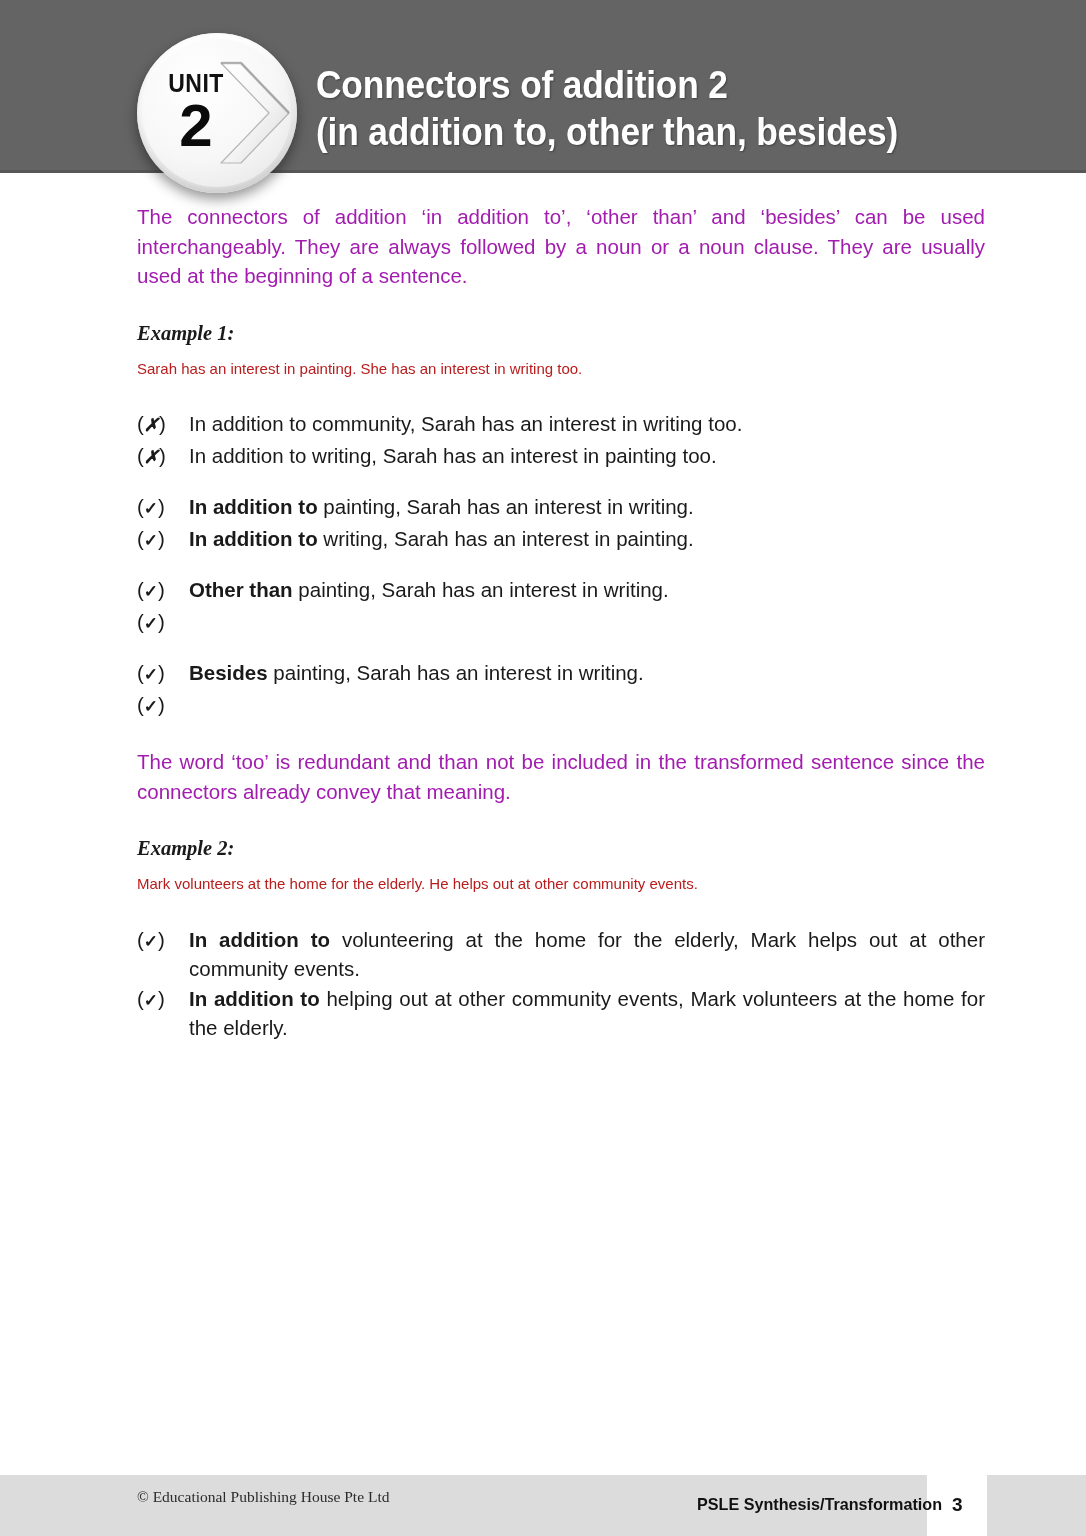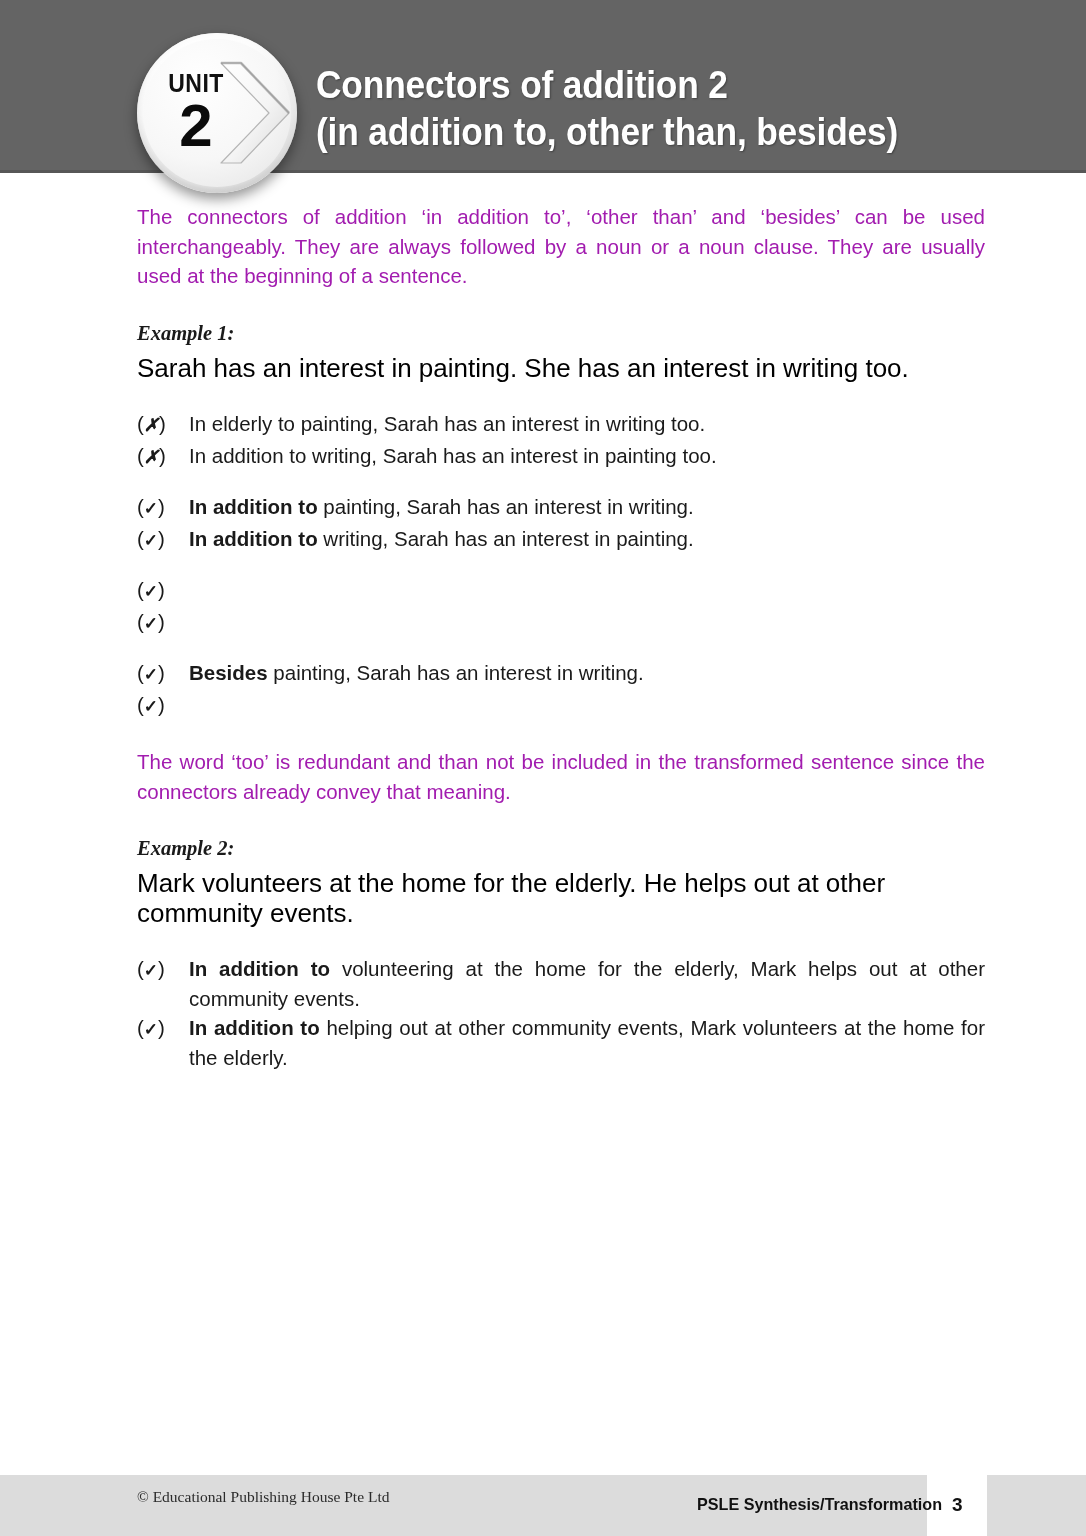--- a/index.html
+++ b/index.html
@@ -133,23 +133,23 @@
   .example-label {
     font-size: 20.5px;
     line-height: 29px;
     font-weight: bold;
     font-style: italic;
     color: #1a1a1a;
     margin: 0;
     font-family: Liberation Serif, serif;
   }
   .lead-sentence {
-    font-size: 26px;
+    font-size: 15px;
     line-height: 29.5px;
-    color: #000000;
+    color: #b91c1c;
     margin: 6px 0 0 0;
   }
 
   .item-list { margin: 0; padding: 0; }
   .item {
     display: flex;
     align-items: flex-start;
     font-size: 20.5px;
     line-height: 29.5px;
     margin: 0;
@@ -263,21 +263,21 @@
   <div class="spacer-28"></div>
 
   <p class="example-label">Example 1:</p>
   <p class="lead-sentence">Sarah has an interest in painting. She has an interest in writing too.</p>
 
   <div class="spacer-26"></div>
 
   <div class="item-list">
     <div class="item">
       <span class="marker">(<span class="gx">✗</span>)</span>
-      <span class="itext">In elderly to painting, Sarah has an interest in writing too.</span>
+      <span class="itext">In addition to community, Sarah has an interest in writing too.</span>
     </div>
     <div class="item">
       <span class="marker">(<span class="gx">✗</span>)</span>
       <span class="itext">In addition to writing, Sarah has an interest in painting too.</span>
     </div>
   </div>
 
   <div class="group-gap"></div>
 
   <div class="item-list">
@@ -289,20 +289,21 @@
       <span class="marker">(<span class="gc">✓</span>)</span>
       <span class="itext"><span class="conn">In addition to</span><span> writing, Sarah has an interest in painting.</span></span>
     </div>
   </div>
 
   <div class="group-gap"></div>
 
   <div class="item-list">
     <div class="item">
       <span class="marker">(<span class="gc">✓</span>)</span>
+      <span class="itext"><span class="conn">Other than</span><span> painting, Sarah has an interest in writing.</span></span>
     </div>
     <div class="item">
       <span class="marker">(<span class="gc">✓</span>)</span>
     </div>
   </div>
 
   <div class="group-gap"></div>
 
   <div class="item-list">
     <div class="item">

